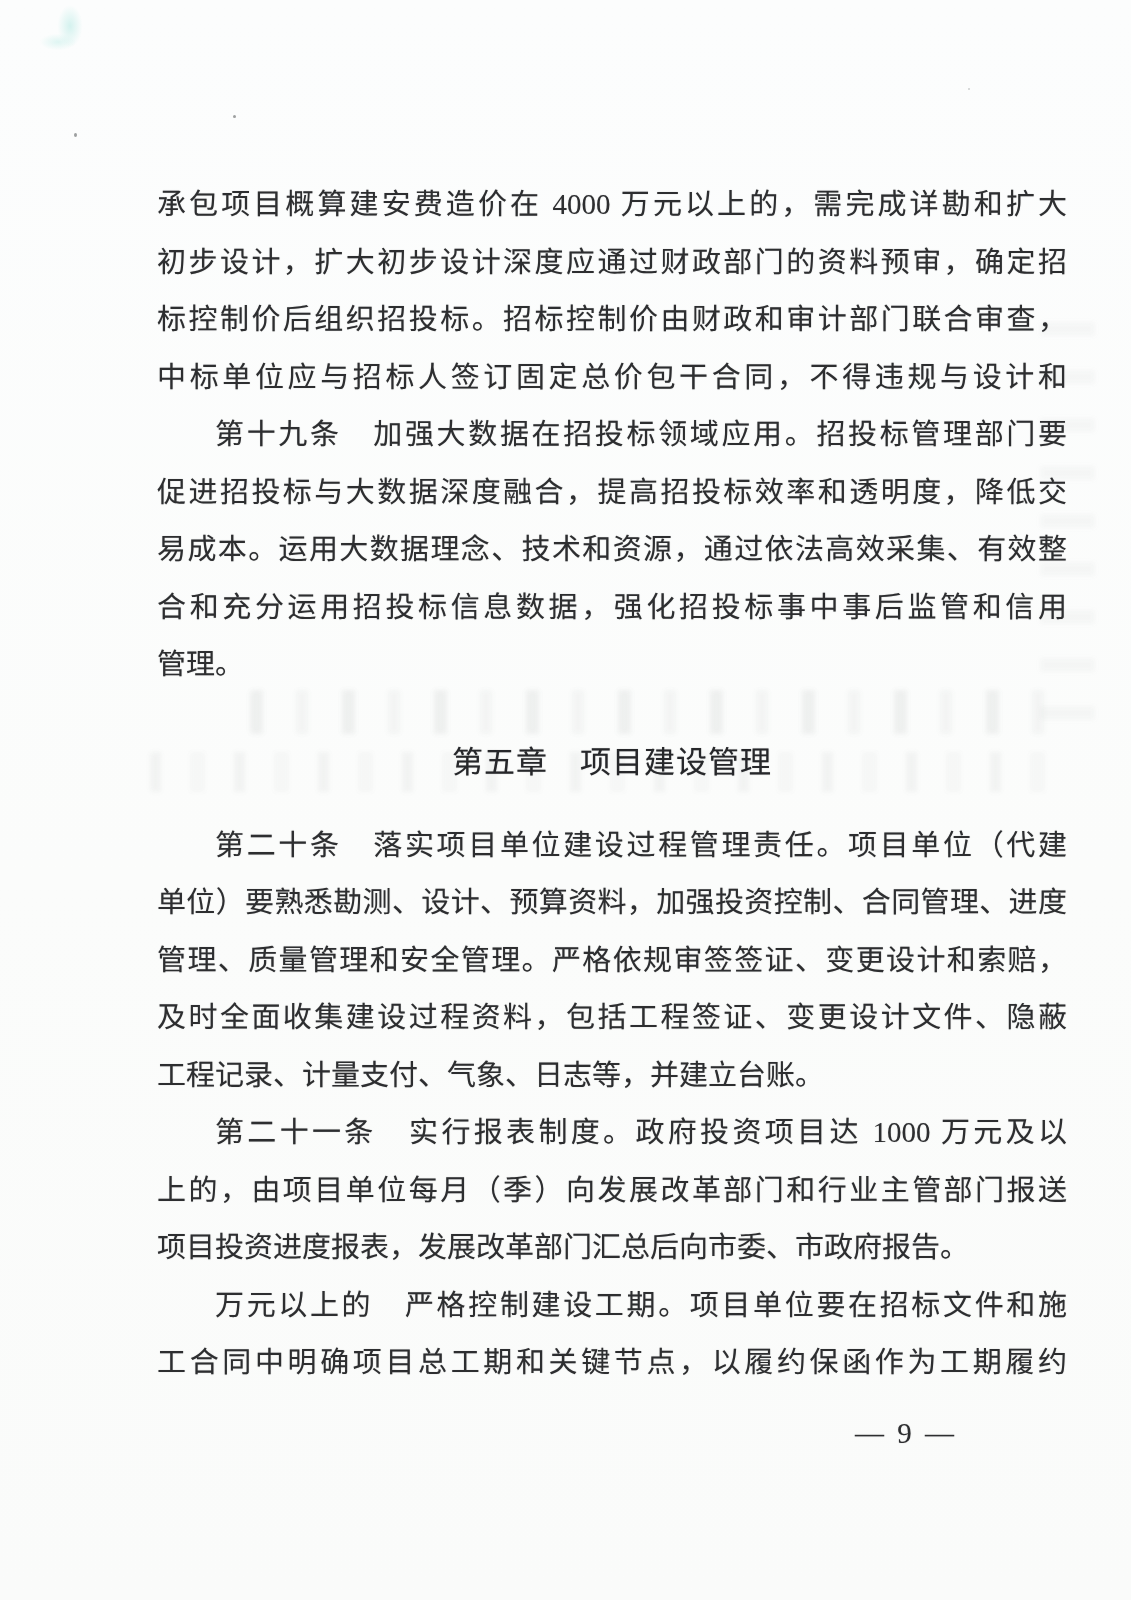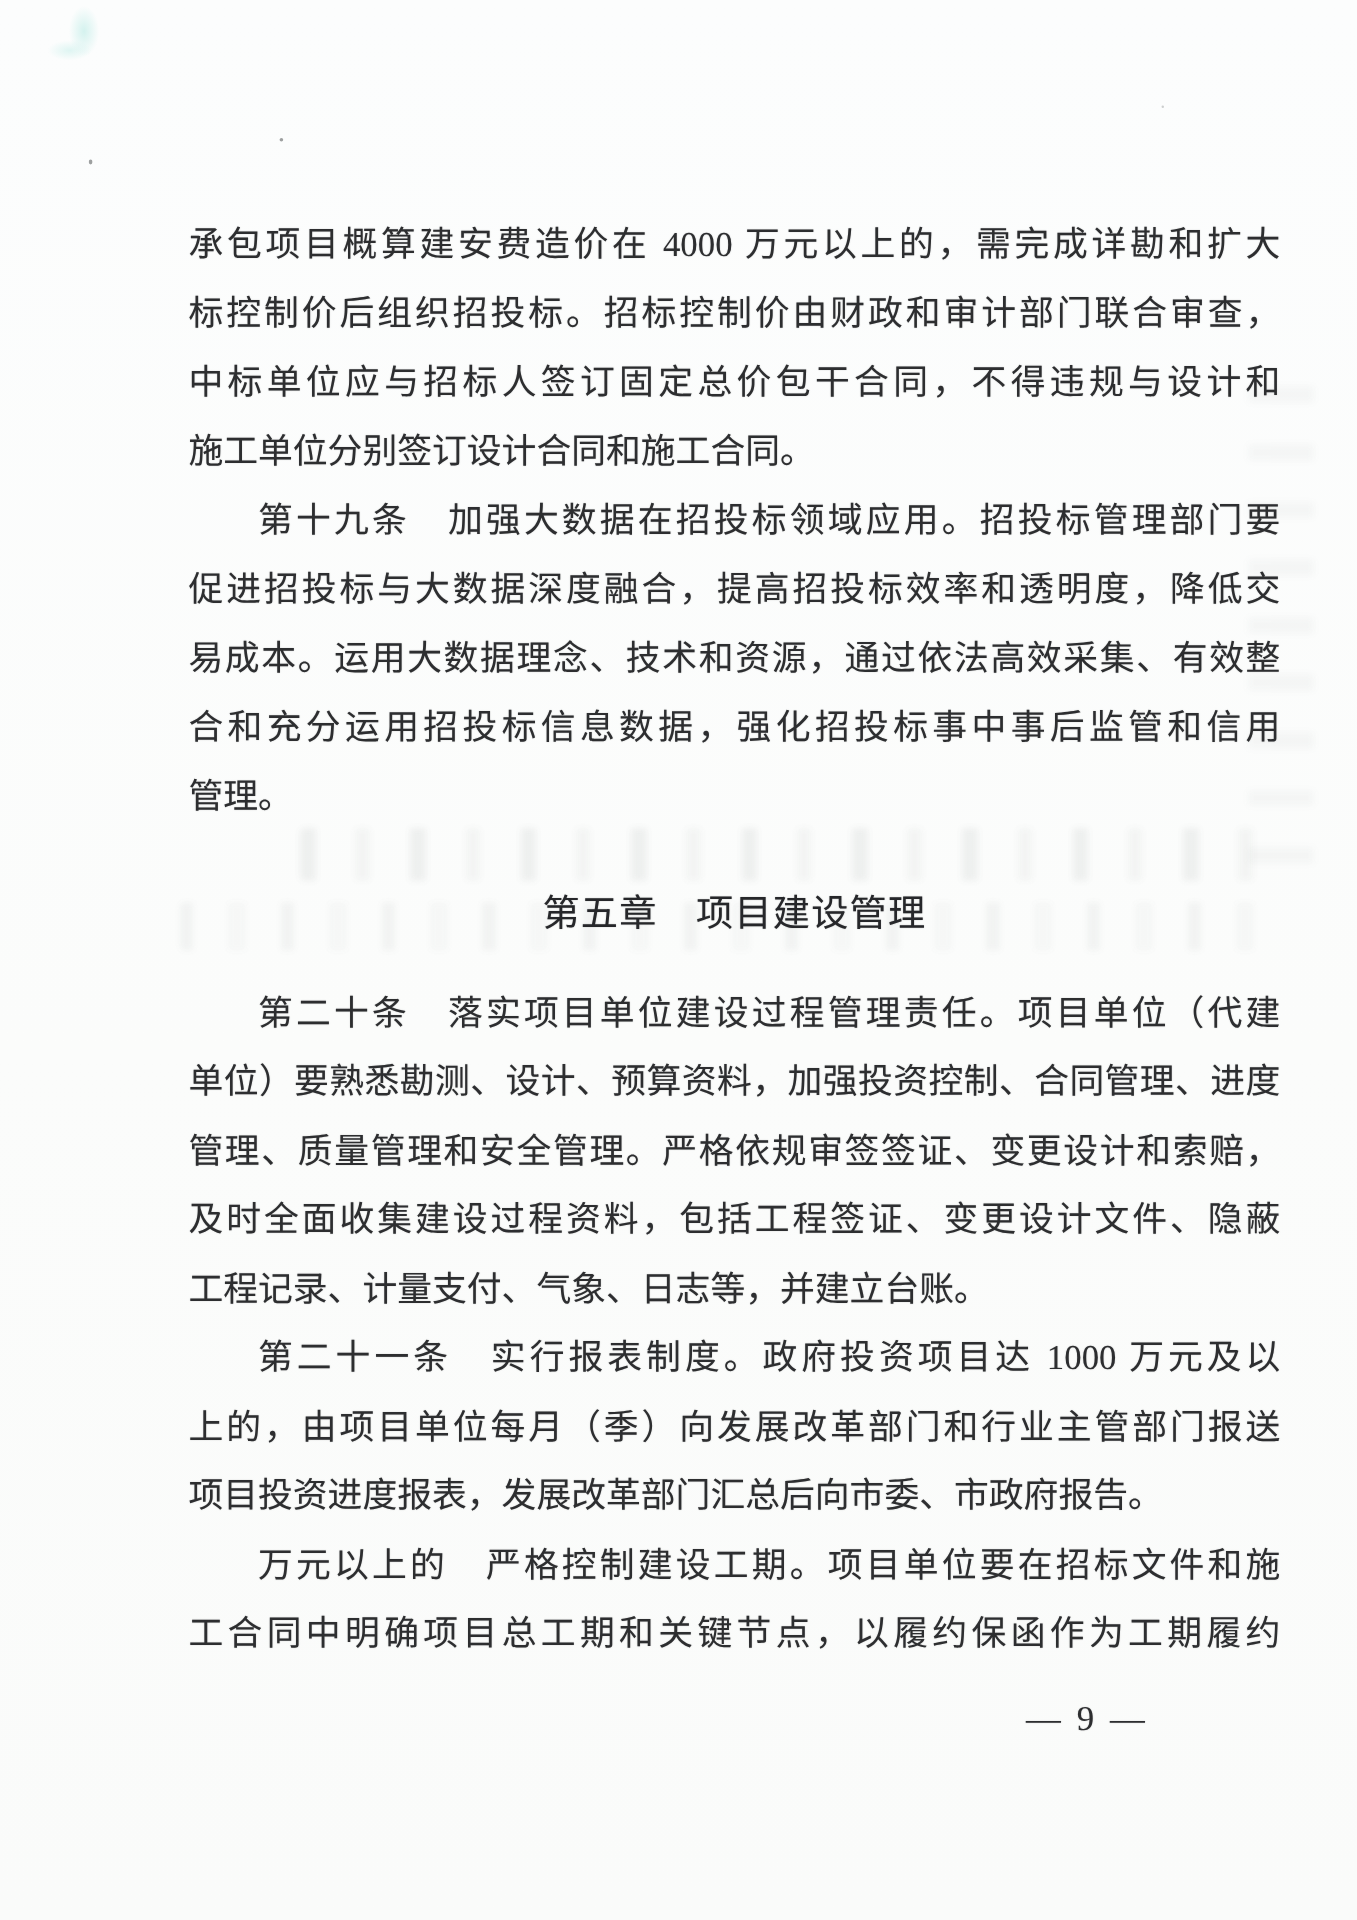--- a/index.html
+++ b/index.html
@@ -92,23 +92,23 @@
   <div class="artifact ghost-row-b"></div>
   <div class="artifact ghost-col-right"></div>
   <div class="artifact speck speck-1"></div>
   <div class="artifact speck speck-2"></div>
   <div class="artifact speck speck-3"></div>
 
   <main class="textcol">
 
     <section>
       <div class="ln">承包项目概算建安费造价在 4000 万元以上的，需完成详勘和扩大</div>
+      <div class="ln">初步设计，扩大初步设计深度应通过财政部门的资料预审，确定招</div>
       <div class="ln">标控制价后组织招投标。招标控制价由财政和审计部门联合审查，</div>
       <div class="ln">中标单位应与招标人签订固定总价包干合同，不得违规与设计和</div>
-      <div class="ln last">施工单位分别签订设计合同和施工合同。</div>
     </section>
 
     <section>
       <div class="ln indent">第十九条　加强大数据在招投标领域应用。招投标管理部门要</div>
       <div class="ln">促进招投标与大数据深度融合，提高招投标效率和透明度，降低交</div>
       <div class="ln">易成本。运用大数据理念、技术和资源，通过依法高效采集、有效整</div>
       <div class="ln">合和充分运用招投标信息数据，强化招投标事中事后监管和信用</div>
       <div class="ln last">管理。</div>
     </section>
 

